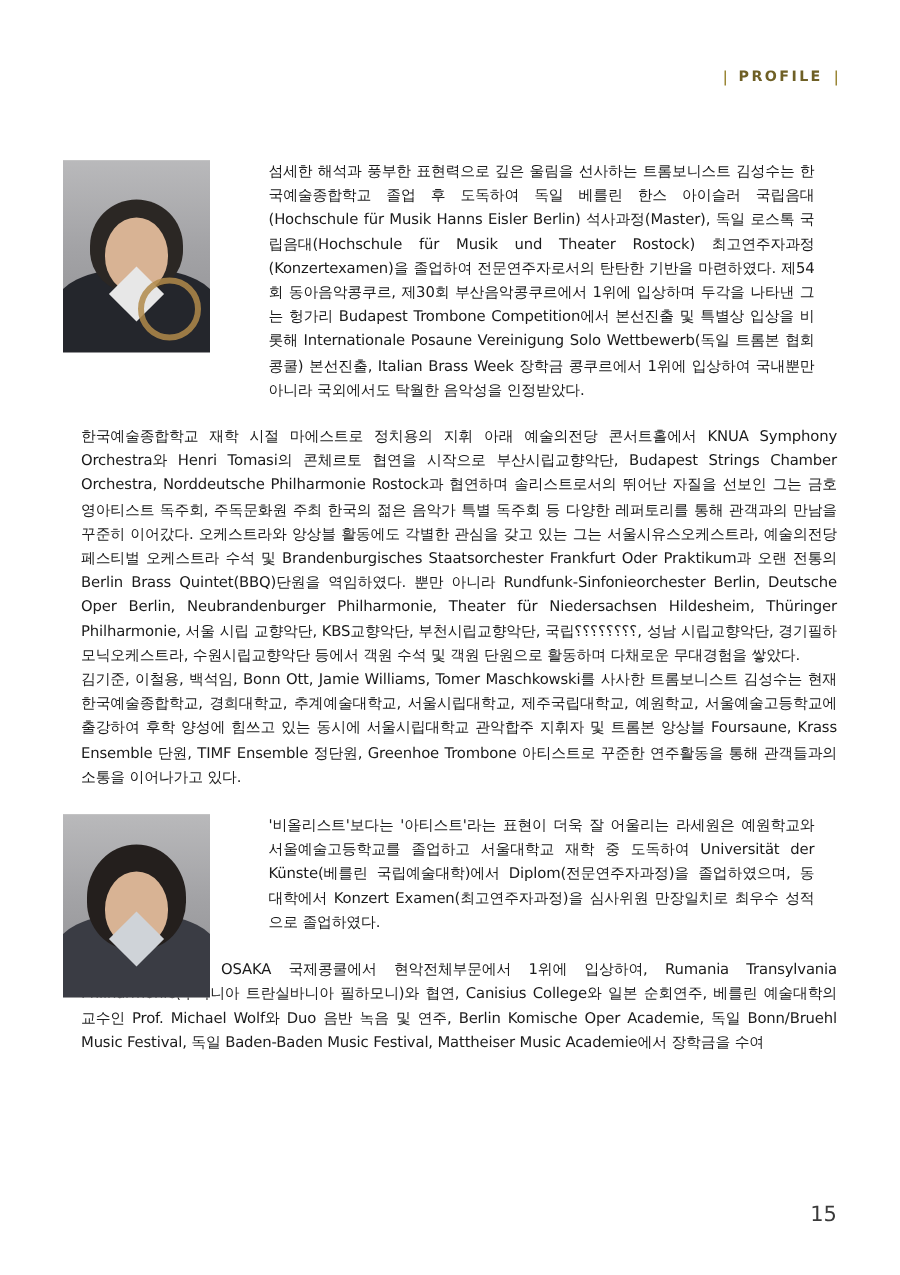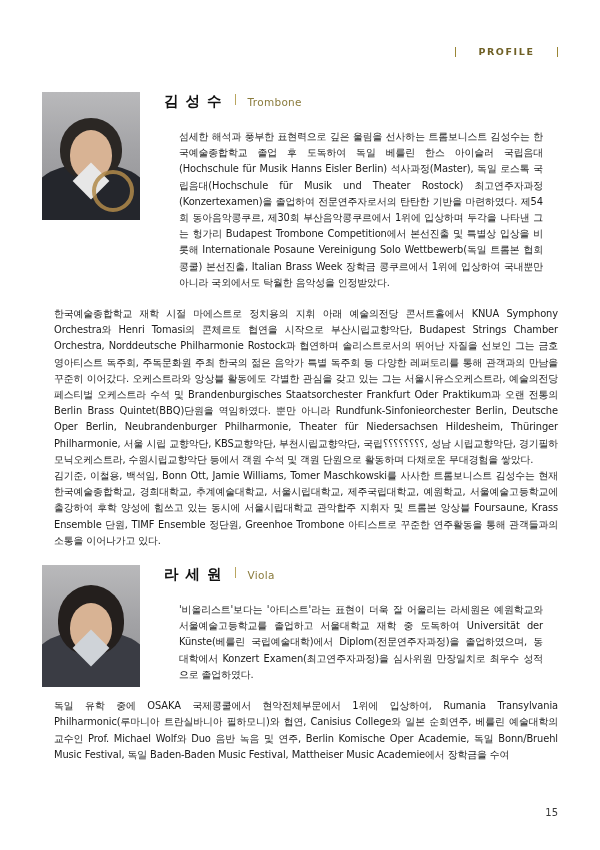--- a/index.html
+++ b/index.html
@@ -22,21 +22,21 @@
     box-sizing: border-box;
   }
 
   
   .header {
     position: absolute;
     top: 46px;
     right: 42px;
     display: flex;
     align-items: center;
-    gap: 22px;
+    gap: 8px;
     font-size: 9.5px;
     letter-spacing: 1.6px;
     color: #7b6a2e;
     font-weight: bold;
   }
   .header .bar {
     display: inline-block;
     width: 1.5px;
     height: 10px;
     background: #9a8636;
@@ -187,21 +187,21 @@
     text-align: justify;
     color: #1b1b1b;
     letter-spacing: -0.1px;
   }
   .bio-full p { margin: 0; }
 
   .page-number {
     position: absolute;
     right: 42px;
     bottom: 32px;
-    font-size: 10px;
+    font-size: 14px;
     color: #3a3a3a;
   }
 </style>
 </head>
 <body>
 
 <div class="page">
 
   <div class="header">
     <span class="bar"></span>
@@ -214,50 +214,40 @@
     <div class="profile">
       <div class="photo">
         <div class="sky"></div>
         <div class="body"></div>
         <div class="hair"></div>
         <div class="face"></div>
         <div class="collar"></div>
         <div class="brass"></div>
       </div>
 
-      <div class="name-row">
-        <span class="name">김 성 수</span>
-        <span class="divider"></span>
-        <span class="instrument">Trombone</span>
-      </div>
 
       <div class="bio">
         <p>섬세한 해석과 풍부한 표현력으로 깊은 울림을 선사하는 트롬보니스트 김성수는 한국예술종합학교 졸업 후 도독하여 독일 베를린 한스 아이슬러 국립음대(Hochschule für Musik Hanns Eisler Berlin) 석사과정(Master), 독일 로스톡 국립음대(Hochschule für Musik und Theater Rostock) 최고연주자과정(Konzertexamen)을 졸업하여 전문연주자로서의 탄탄한 기반을 마련하였다. 제54회 동아음악콩쿠르, 제30회 부산음악콩쿠르에서 1위에 입상하며 두각을 나타낸 그는 헝가리 Budapest Trombone Competition에서 본선진출 및 특별상 입상을 비롯해 Internationale Posaune Vereinigung Solo Wettbewerb(독일 트롬본 협회 콩쿨) 본선진출, Italian Brass Week 장학금 콩쿠르에서 1위에 입상하여 국내뿐만 아니라 국외에서도 탁월한 음악성을 인정받았다.</p>
       </div>
 
       <div class="bio-full">
         <p>한국예술종합학교 재학 시절 마에스트로 정치용의 지휘 아래 예술의전당 콘서트홀에서 KNUA Symphony Orchestra와 Henri Tomasi의 콘체르토 협연을 시작으로 부산시립교향악단, Budapest Strings Chamber Orchestra, Norddeutsche Philharmonie Rostock과 협연하며 솔리스트로서의 뛰어난 자질을 선보인 그는 금호영아티스트 독주회, 주독문화원 주최 한국의 젊은 음악가 특별 독주회 등 다양한 레퍼토리를 통해 관객과의 만남을 꾸준히 이어갔다. 오케스트라와 앙상블 활동에도 각별한 관심을 갖고 있는 그는 서울시유스오케스트라, 예술의전당 페스티벌 오케스트라 수석 및 Brandenburgisches Staatsorchester Frankfurt Oder Praktikum과 오랜 전통의 Berlin Brass Quintet(BBQ)단원을 역임하였다. 뿐만 아니라 Rundfunk-Sinfonieorchester Berlin, Deutsche Oper Berlin, Neubrandenburger Philharmonie, Theater für Niedersachsen Hildesheim, Thüringer Philharmonie, 서울 시립 교향악단, KBS교향악단, 부천시립교향악단, 국립؟؟؟؟؟؟؟؟, 성남 시립교향악단, 경기필하모닉오케스트라, 수원시립교향악단 등에서 객원 수석 및 객원 단원으로 활동하며 다채로운 무대경험을 쌓았다.</p>
         <p>김기준, 이철용, 백석임, Bonn Ott, Jamie Williams, Tomer Maschkowski를 사사한 트롬보니스트 김성수는 현재 한국예술종합학교, 경희대학교, 추계예술대학교, 서울시립대학교, 제주국립대학교, 예원학교, 서울예술고등학교에 출강하여 후학 양성에 힘쓰고 있는 동시에 서울시립대학교 관악합주 지휘자 및 트롬본 앙상블 Foursaune, Krass Ensemble 단원, TIMF Ensemble 정단원, Greenhoe Trombone 아티스트로 꾸준한 연주활동을 통해 관객들과의 소통을 이어나가고 있다.</p>
       </div>
     </div>
 
     <div class="profile">
       <div class="photo second">
         <div class="sky"></div>
         <div class="body"></div>
         <div class="hair"></div>
         <div class="face"></div>
         <div class="collar"></div>
       </div>
 
-      <div class="name-row">
-        <span class="name">라 세 원</span>
-        <span class="divider"></span>
-        <span class="instrument">Viola</span>
-      </div>
 
       <div class="bio">
         <p>'비올리스트'보다는 '아티스트'라는 표현이 더욱 잘 어울리는 라세원은 예원학교와 서울예술고등학교를 졸업하고 서울대학교 재학 중 도독하여 Universität der Künste(베를린 국립예술대학)에서 Diplom(전문연주자과정)을 졸업하였으며, 동 대학에서 Konzert Examen(최고연주자과정)을 심사위원 만장일치로 최우수 성적으로 졸업하였다.</p>
       </div>
 
       <div class="bio-full">
         <p>독일 유학 중에 OSAKA 국제콩쿨에서 현악전체부문에서 1위에 입상하여, Rumania Transylvania Philharmonic(루마니아 트란실바니아 필하모니)와 협연, Canisius College와 일본 순회연주, 베를린 예술대학의 교수인 Prof. Michael Wolf와 Duo 음반 녹음 및 연주, Berlin Komische Oper Academie, 독일 Bonn/Bruehl Music Festival, 독일 Baden-Baden Music Festival, Mattheiser Music Academie에서 장학금을 수여</p>
       </div>
     </div>
 

